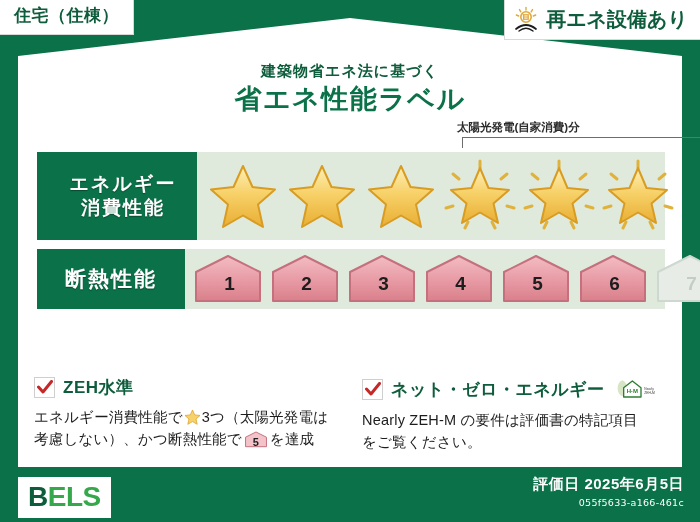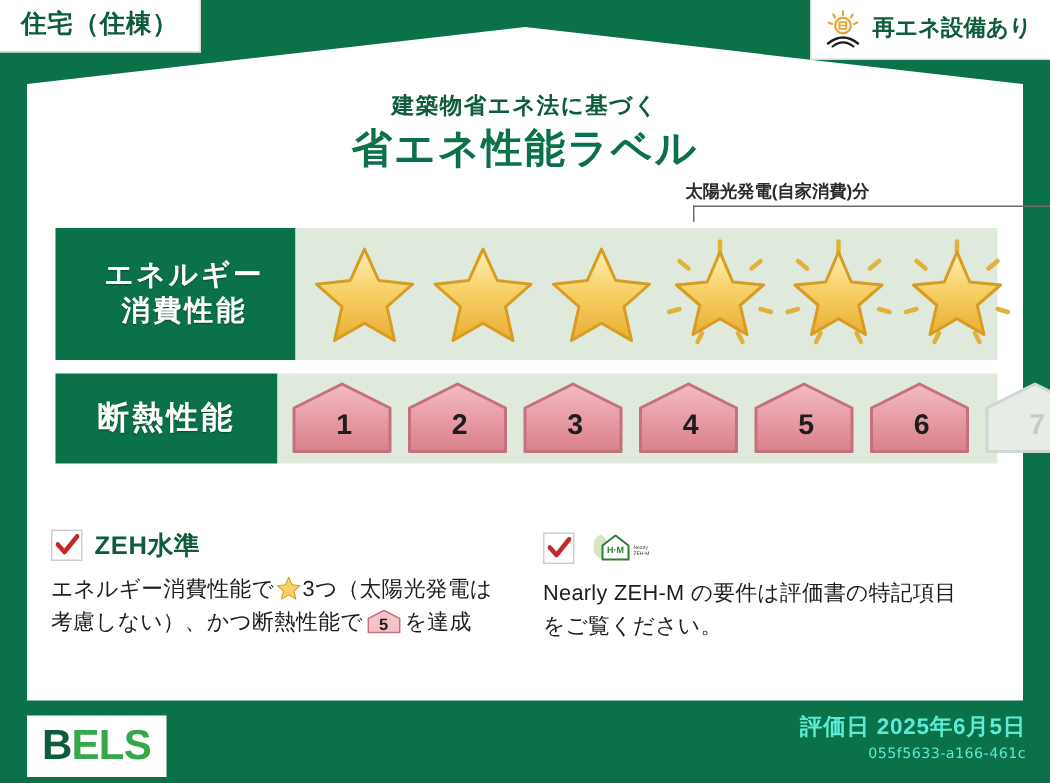--- a/index.html
+++ b/index.html
@@ -23,21 +23,21 @@
     position:absolute;left:0px;top:0px;
     background:#ffffff;color:#0d5c3b;
     font-size:17px;font-weight:bold;letter-spacing:.5px;
     padding:7px 14px 8px 14px;line-height:1.1;
     border:1px solid #d8d8d8;border-left:none;border-top:none;
     z-index:6;
   }
   .tag-right{
     position:absolute;right:0px;top:0px;
     background:#ffffff;color:#0d5c3b;
-    font-size:15px;font-weight:bold;
+    font-size:20px;font-weight:bold;
     padding:6px 12px 7px 8px;line-height:1.1;
     display:flex;align-items:center;gap:7px;
     border:1px solid #d8d8d8;border-right:none;border-top:none;
     z-index:6;
   }
   .solar-icon{width:26px;height:26px;display:block;flex:none;}
 
   
   .title-wrap{
     position:absolute;left:0;right:0;top:62px;text-align:center;z-index:5;
@@ -94,21 +94,21 @@
   .house-num{
     position:absolute;left:0;right:0;top:20px;text-align:center;
     font-size:19px;font-weight:bold;color:#1d1d1d;
   }
   .house-cell.off .house-num{color:#c3cdc6;}
 
   
   .criteria{
     position:absolute;left:34px;top:352px;width:632px;display:flex;z-index:5;
   }
-  .crit{width:50%;box-sizing:border-box;padding-right:14px;}
+  .crit{width:50%;box-sizing:border-box;padding-right:14px;margin-top:24px;}
   .crit.right{padding-left:12px;}
   .crit-head{display:flex;align-items:center;gap:8px;}
   .chk{
     width:21px;height:21px;flex:none;border:1.5px solid #cfcfcf;background:#fff;
     position:relative;box-sizing:border-box;
   }
   .chk svg{position:absolute;left:2px;top:2px;}
   .crit-title{
     font-size:17px;font-weight:bold;color:#0d5c3b;letter-spacing:.5px;
     white-space:nowrap;
@@ -134,21 +134,21 @@
     position:absolute;left:18px;top:10px;background:#ffffff;
     padding:4px 10px 5px 10px;display:flex;align-items:baseline;gap:7px;
   }
   .bels-jp{font-size:19px;font-weight:bold;color:#0d5c3b;letter-spacing:1px;}
   .bels-en{font-size:28px;font-weight:bold;letter-spacing:-.5px;}
   .bels-en .b{color:#0d5c3b;}
   .bels-en .els{color:#34a84a;}
   .prop-name{
     position:absolute;left:236px;top:18px;color:#ffffff;font-size:15px;letter-spacing:1px;
   }
-  .date-wrap{position:absolute;right:16px;top:8px;text-align:right;color:#5eead4;}
+  .date-wrap{position:absolute;right:16px;top:8px;text-align:right;color:#ffffff;}
   .eval-date{font-size:15px;font-weight:bold;letter-spacing:.5px;}
   .eval-id{font-size:9.5px;margin-top:3px;letter-spacing:.3px;font-family:"DejaVu Sans",sans-serif;}
 </style>
 </head>
 <body>
 
 <div id="label">
 
   <div class="house-body"></div>
 
@@ -349,20 +349,21 @@
       </div>
     </div>
 
     <div class="crit right">
       <div class="crit-head">
         <span class="chk">
           <svg width="16" height="15" viewBox="0 0 16 15">
             <polyline points="1.5,7 6,12 14.5,1.5" fill="none" stroke="#c62828" stroke-width="3" stroke-linecap="round" stroke-linejoin="round"></polyline>
           </svg>
         </span>
+        <span class="crit-title">ネット・ゼロ・エネルギー</span>
         <svg class="zehm-logo" viewBox="0 0 60 34">
           <path d="M4 16 Q4 7 11 4 Q18 7 18 16 Q18 25 11 28 Q4 25 4 16 Z" fill="#cfe0b8" opacity=".85"></path>
           <path d="M13 15 L26 5 L39 15 L39 29 L13 29 Z" fill="#ffffff" stroke="#2e7d32" stroke-width="2" stroke-linejoin="round"></path>
           <text x="26" y="22.5" font-size="9" font-weight="bold" fill="#2e7d32" text-anchor="middle" font-family="'Liberation Sans',sans-serif">H·M</text>
           <text x="44" y="19" font-size="5" fill="#3b3b3b" font-family="'Liberation Sans',sans-serif">Nearly</text>
           <text x="44" y="25" font-size="5" fill="#3b3b3b" font-family="'Liberation Sans',sans-serif">ZEH-M</text>
         </svg>
       </div>
       <div class="crit-desc">Nearly ZEH-M の要件は評価書の特記項目をご覧ください。</div>
     </div>

